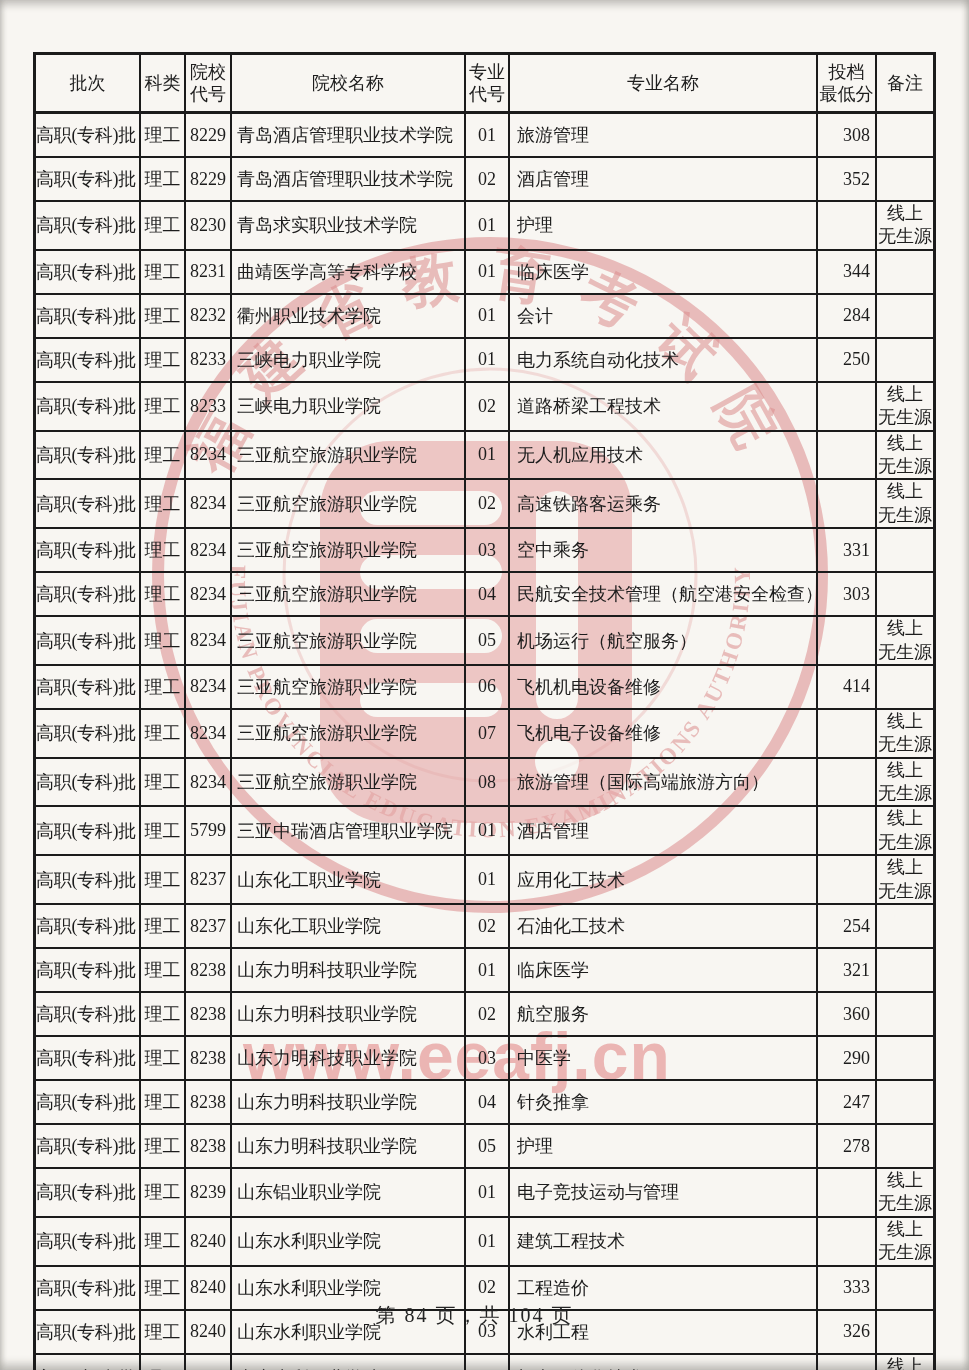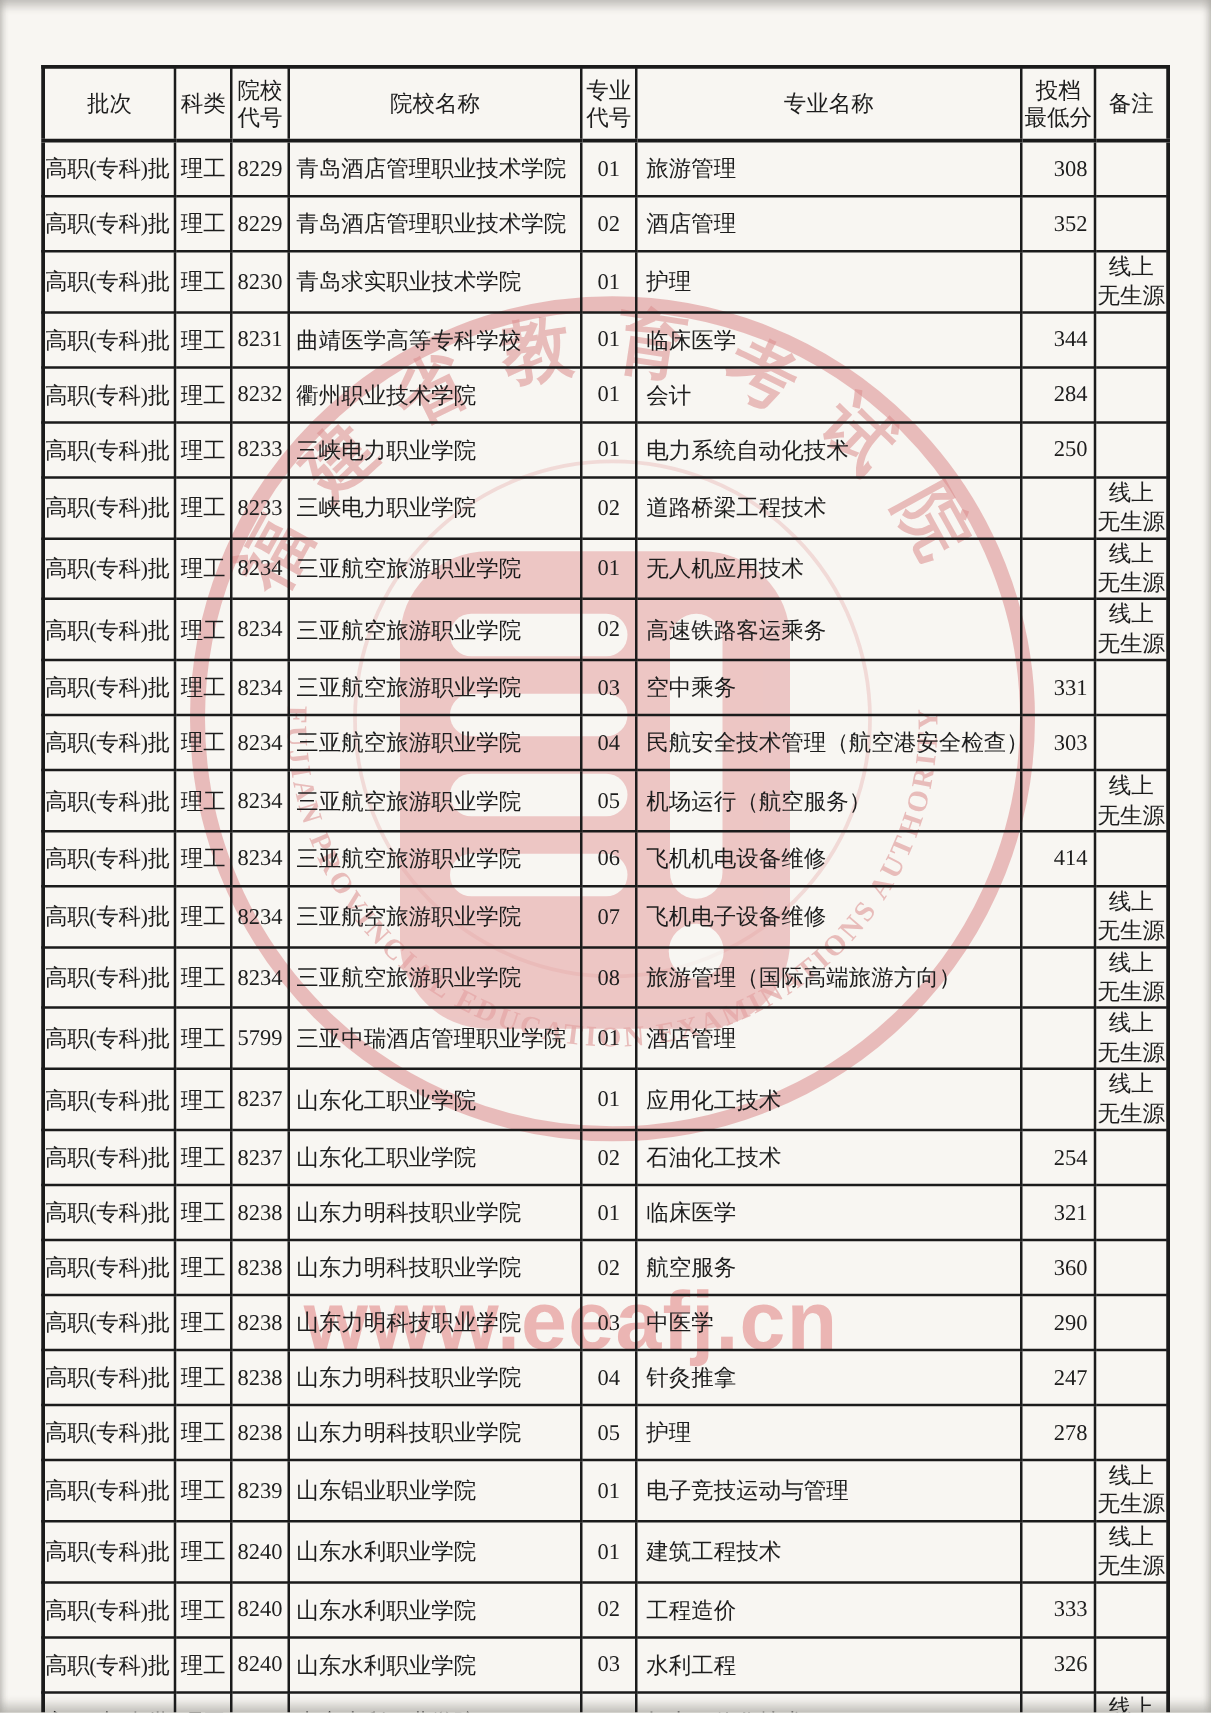--- a/index.html
+++ b/index.html
@@ -379,14 +379,15 @@
           <td class="c3">山东水利职业学院</td>
           <td class="c4">04</td>
           <td class="c5">机电一体化技术</td>
           <td class="c6"></td>
           <td class="c7">线上
 无生源</td>
         </tr>
       </tbody>
   </table>
 
+  <div class="footer">第 84 页，共 104 页</div>
 
 </div>
 
 </body></html>

